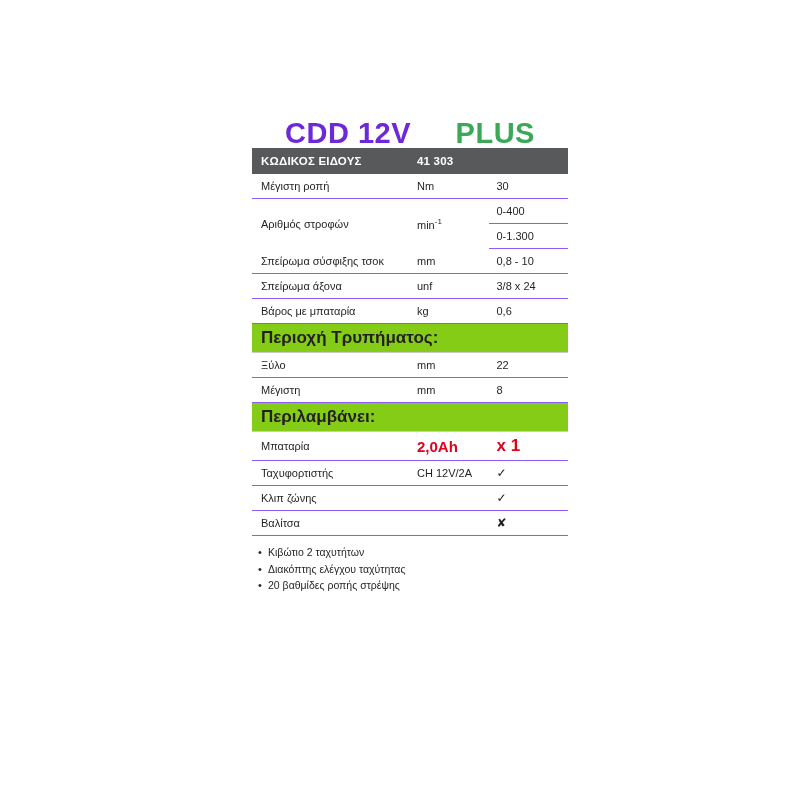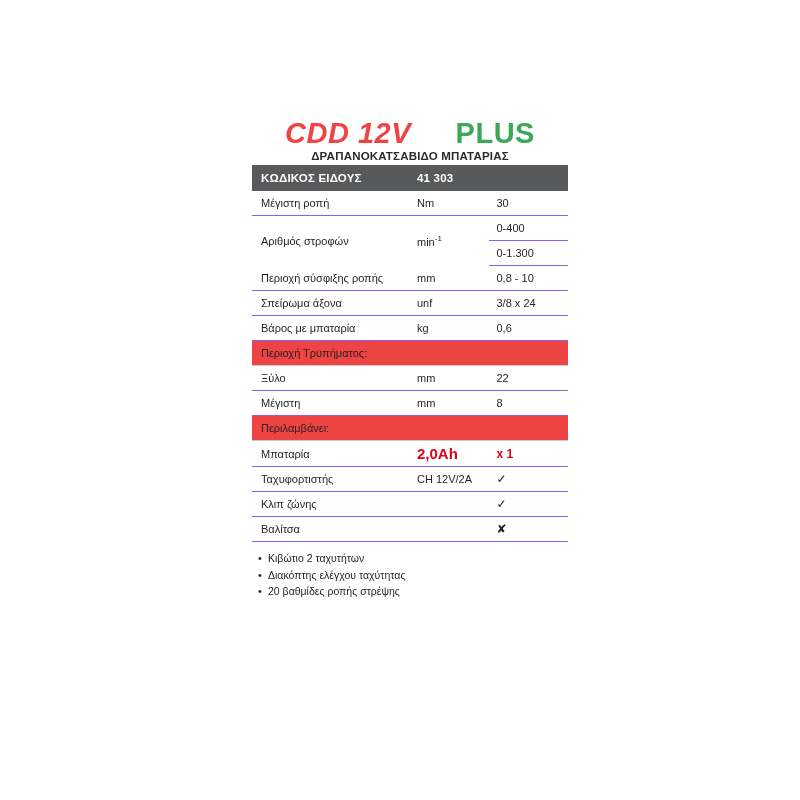--- a/index.html
+++ b/index.html
@@ -27,21 +27,21 @@
 
   
   .title-row {
     text-align: center;
     font-weight: bold;
     font-size: 29px;
     letter-spacing: 0.5px;
     line-height: 1.05;
     white-space: nowrap;
   }
-  .title-main { color: #ef4444; font-style: italic; }
+  .title-main { color: #6d28d9; }
   .title-accent { color: #3aa856; margin-left: 36px; }
 
   .subtitle {
     text-align: center;
     font-weight: bold;
     font-size: 11.5px;
     color: #2b2b2b;
     letter-spacing: 0.2px;
     margin-top: 2px;
     margin-bottom: 3px;
@@ -75,39 +75,39 @@
     font-size: 11.5px;
     border-bottom: none;
     padding-top: 5px;
     padding-bottom: 5px;
     letter-spacing: 0.2px;
   }
   tr.header-row td.col-label { padding-left: 9px !important; }
   tr.header-row td.hdr-code  { padding-left: 8px !important; }
 
   tr.section-row td {
-    background: #ef4444;
-    font-weight: normal;
-    font-size: 11px;
+    background: #84cc16;
+    font-weight: bold;
+    font-size: 17px;
     color: #231f20;
     border-bottom: 1px solid #c9c9c9;
   }
   .no-border { border-bottom: none !important; }
 
   .sup { font-size: 8px; vertical-align: super; }
 
   .battery-cap {
     color: #e2001a;
     font-weight: bold;
     font-size: 15px;
   }
   .battery-count {
     color: #e2001a;
     font-weight: bold;
-    font-size: 12px;
+    font-size: 17px;
   }
 
   .mark { font-size: 12px; color: #231f20; line-height: 1; }
 
   
   .bullets {
     margin-top: 10px;
     padding-left: 6px;
     font-size: 10.5px;
     color: #231f20;
@@ -132,21 +132,20 @@
 <body>
 
 <div id="sheet">
   <div class="spec-block">
 
     <div class="title-row">
       <span class="title-main">CDD 12V</span>
       <span class="title-accent">PLUS</span>
     </div>
 
-    <div class="subtitle">ΔΡΑΠΑΝΟΚΑΤΣΑΒΙΔΟ ΜΠΑΤΑΡΙΑΣ</div>
 
     <table class="spec">
       <tbody>
         <tr class="header-row">
           <td class="col-label">ΚΩΔΙΚΟΣ ΕΙΔΟΥΣ</td>
           <td class="hdr-code" colspan="2">41 303</td>
         </tr>
 
         <tr>
           <td class="col-label">Μέγιστη ροπή</td>
@@ -157,21 +156,21 @@
         <tr>
           <td class="col-label no-border" rowspan="2">Αριθμός στροφών</td>
           <td class="col-unit no-border" rowspan="2"><span>min</span><span class="sup">-1</span></td>
           <td class="col-value">0-400</td>
         </tr>
         <tr>
           <td class="col-value">0-1.300</td>
         </tr>
 
         <tr>
-          <td class="col-label">Περιοχή σύσφιξης ροπής</td>
+          <td class="col-label">Σπείρωμα σύσφιξης τσοκ</td>
           <td class="col-unit">mm</td>
           <td class="col-value">0,8 - 10</td>
         </tr>
         <tr>
           <td class="col-label">Σπείρωμα άξονα</td>
           <td class="col-unit">unf</td>
           <td class="col-value">3/8 x 24</td>
         </tr>
         <tr>
           <td class="col-label">Βάρος με μπαταρία</td>

